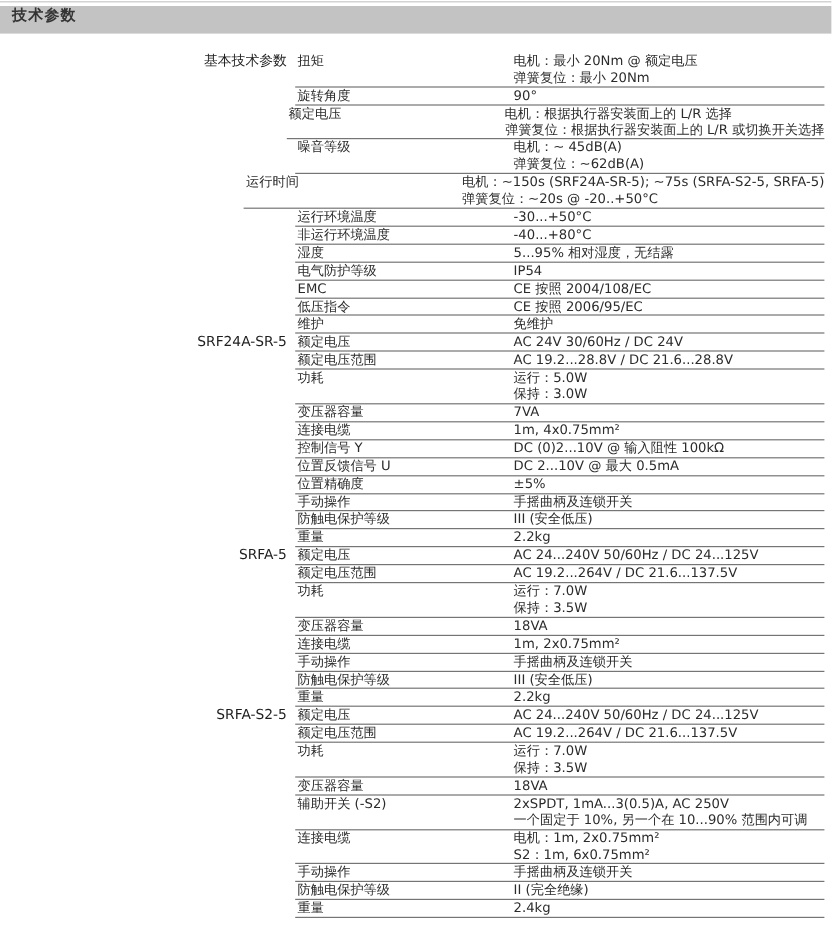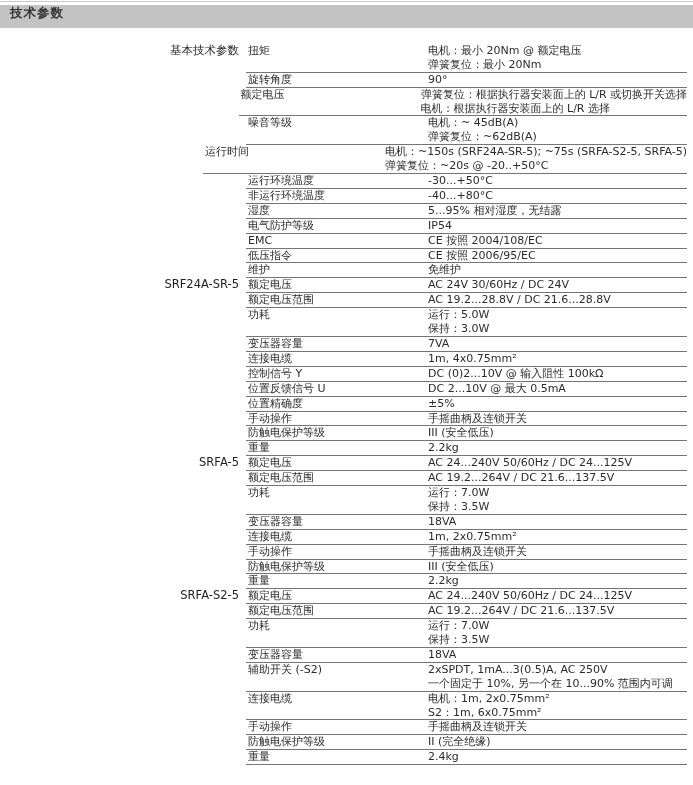--- a/index.html
+++ b/index.html
@@ -74,22 +74,22 @@
           <div class="line"><span>90°</span></div>
         </div>
     </div>
   </div>
 
   <div class="spec-row">
     <div class="label-col"></div>
     <div class="row-body">
       <div class="param-col"><span>额定电压</span></div>
       <div class="value-col">
+          <div class="line"><span>电机：根据执行器安装面上的 L/R 选择</span></div>
           <div class="line"><span style="transform: scaleX(0.998182);">弹簧复位：根据执行器安装面上的 L/R 或切换开关选择</span></div>
-          <div class="line"><span>电机：根据执行器安装面上的 L/R 选择</span></div>
         </div>
     </div>
   </div>
 
   <div class="spec-row">
     <div class="label-col"></div>
     <div class="row-body">
       <div class="param-col"><span>噪音等级</span></div>
       <div class="value-col">
           <div class="line"><span>电机：~ 45dB(A)</span></div>

